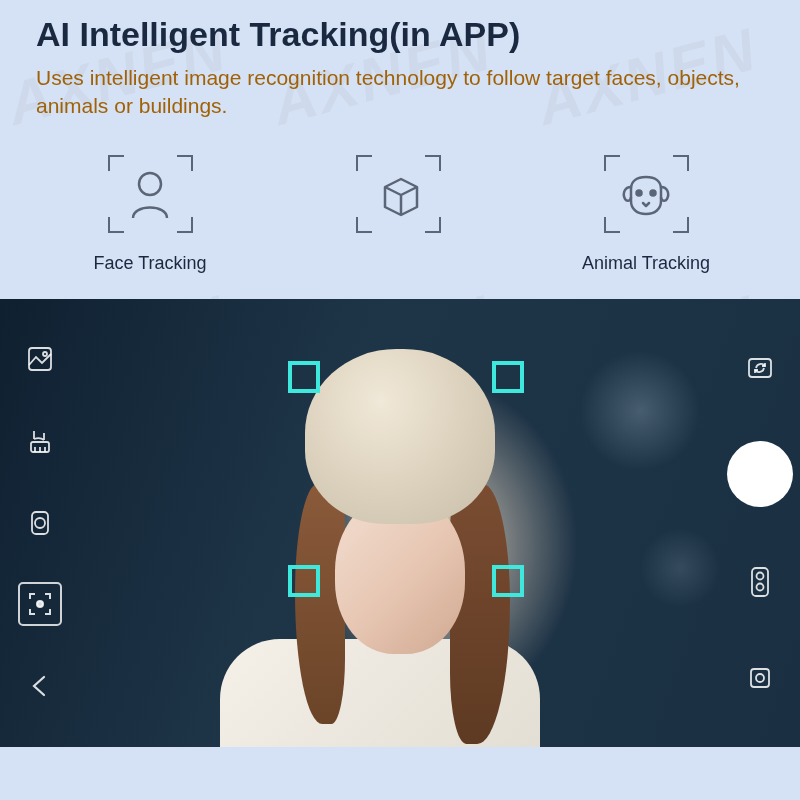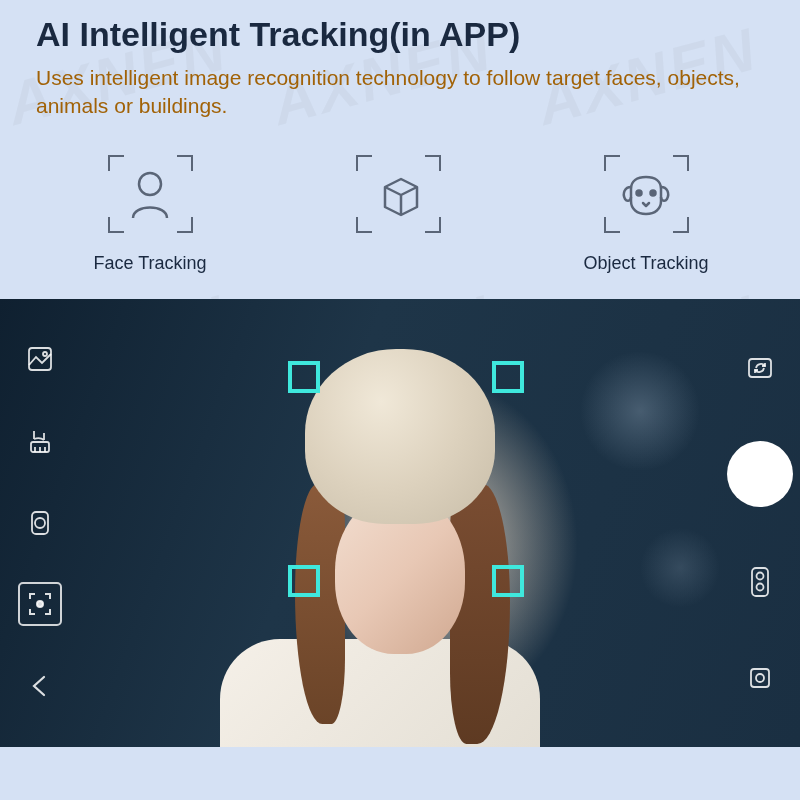--- a/index.html
+++ b/index.html
@@ -266,21 +266,21 @@
         </div>
         <svg width="58" height="50" viewBox="0 0 58 50" fill="none" stroke="#5a6577" stroke-width="2.5" stroke-linejoin="round">
           <path d="M14 20 C14 12, 20 8, 29 8 C38 8, 44 12, 44 20 L44 32 C44 40, 38 45, 29 45 C20 45, 14 40, 14 32 Z"></path>
           <path d="M14 18 C8 18, 5 24, 8 30 C10 33, 14 32, 14 28"></path>
           <path d="M44 18 C50 18, 53 24, 50 30 C48 33, 44 32, 44 28"></path>
           <circle cx="22" cy="24" r="2.5" fill="#5a6577"></circle>
           <circle cx="36" cy="24" r="2.5" fill="#5a6577"></circle>
           <path d="M26 34 L29 37 L32 34" stroke-linecap="round"></path>
         </svg>
       </div>
-      <div class="feature-label">Object Tracking</div>
+      <div class="feature-label">Animal Tracking</div>
     </div>
 
   </div>
 </div>
 
 <div class="camera-view">
   <div class="photo-bg"></div>
   <div class="person">
     <div class="coat"></div>
     <div class="hair-l"></div>

